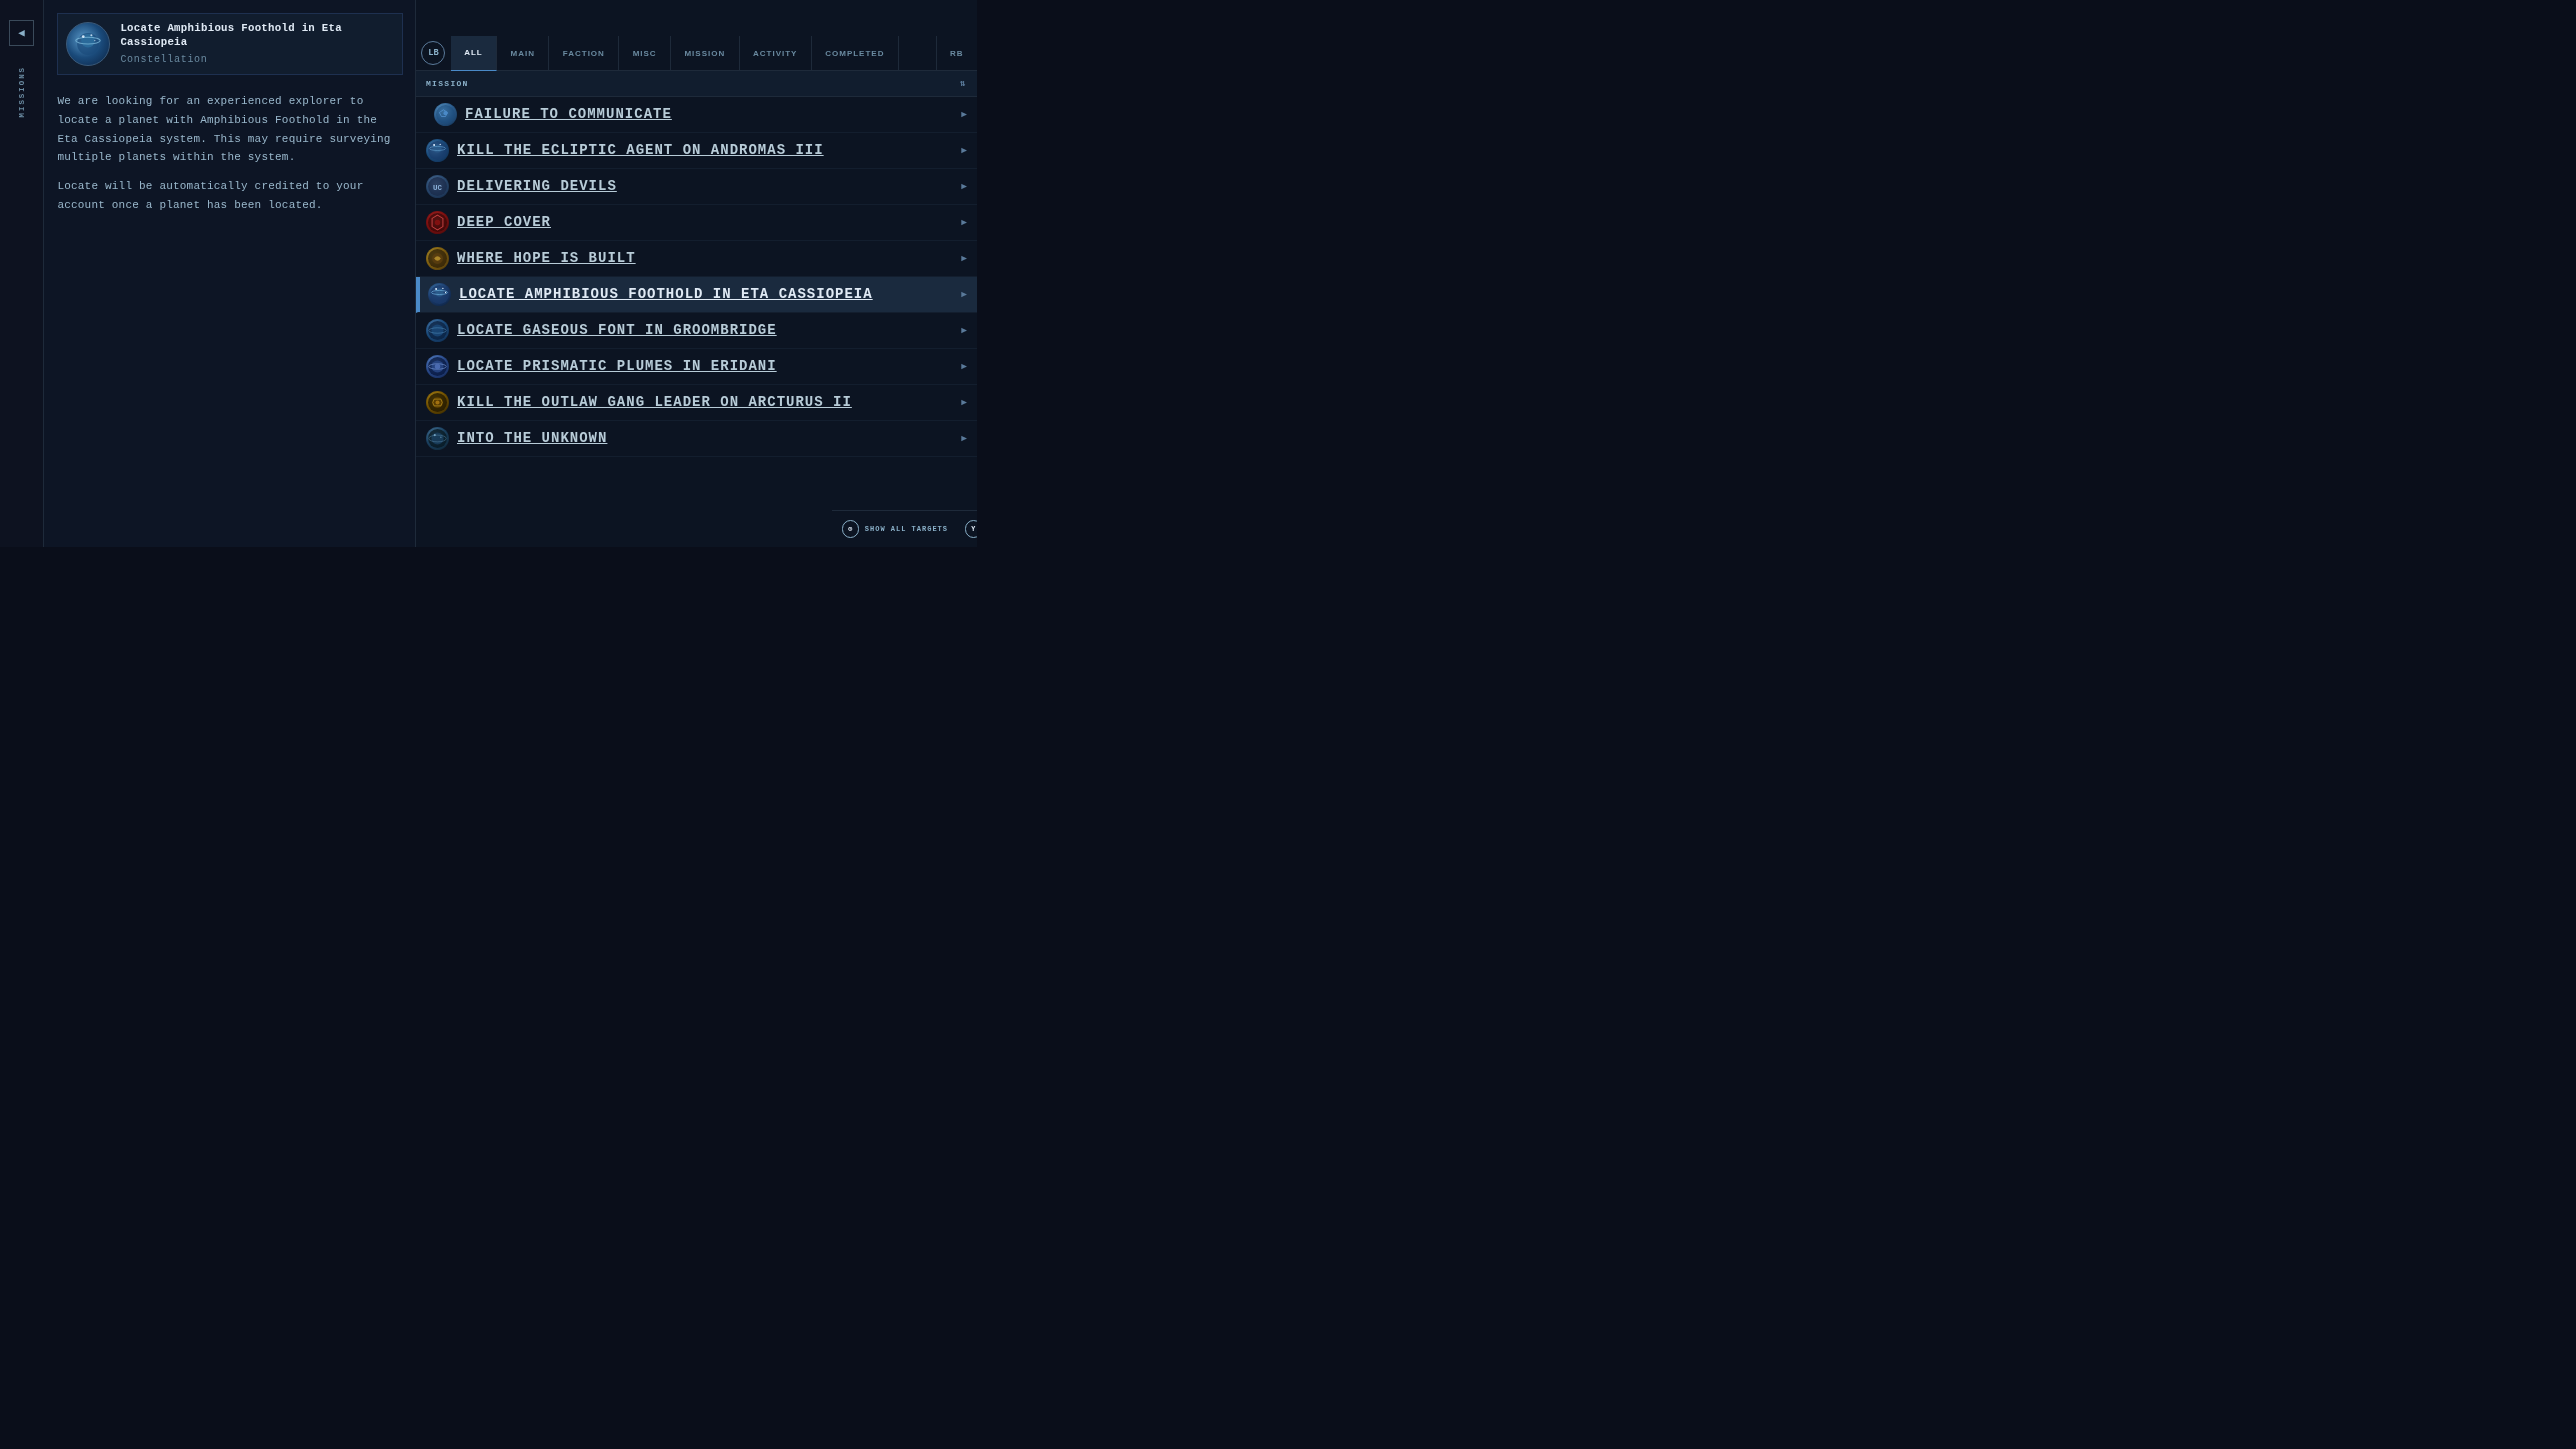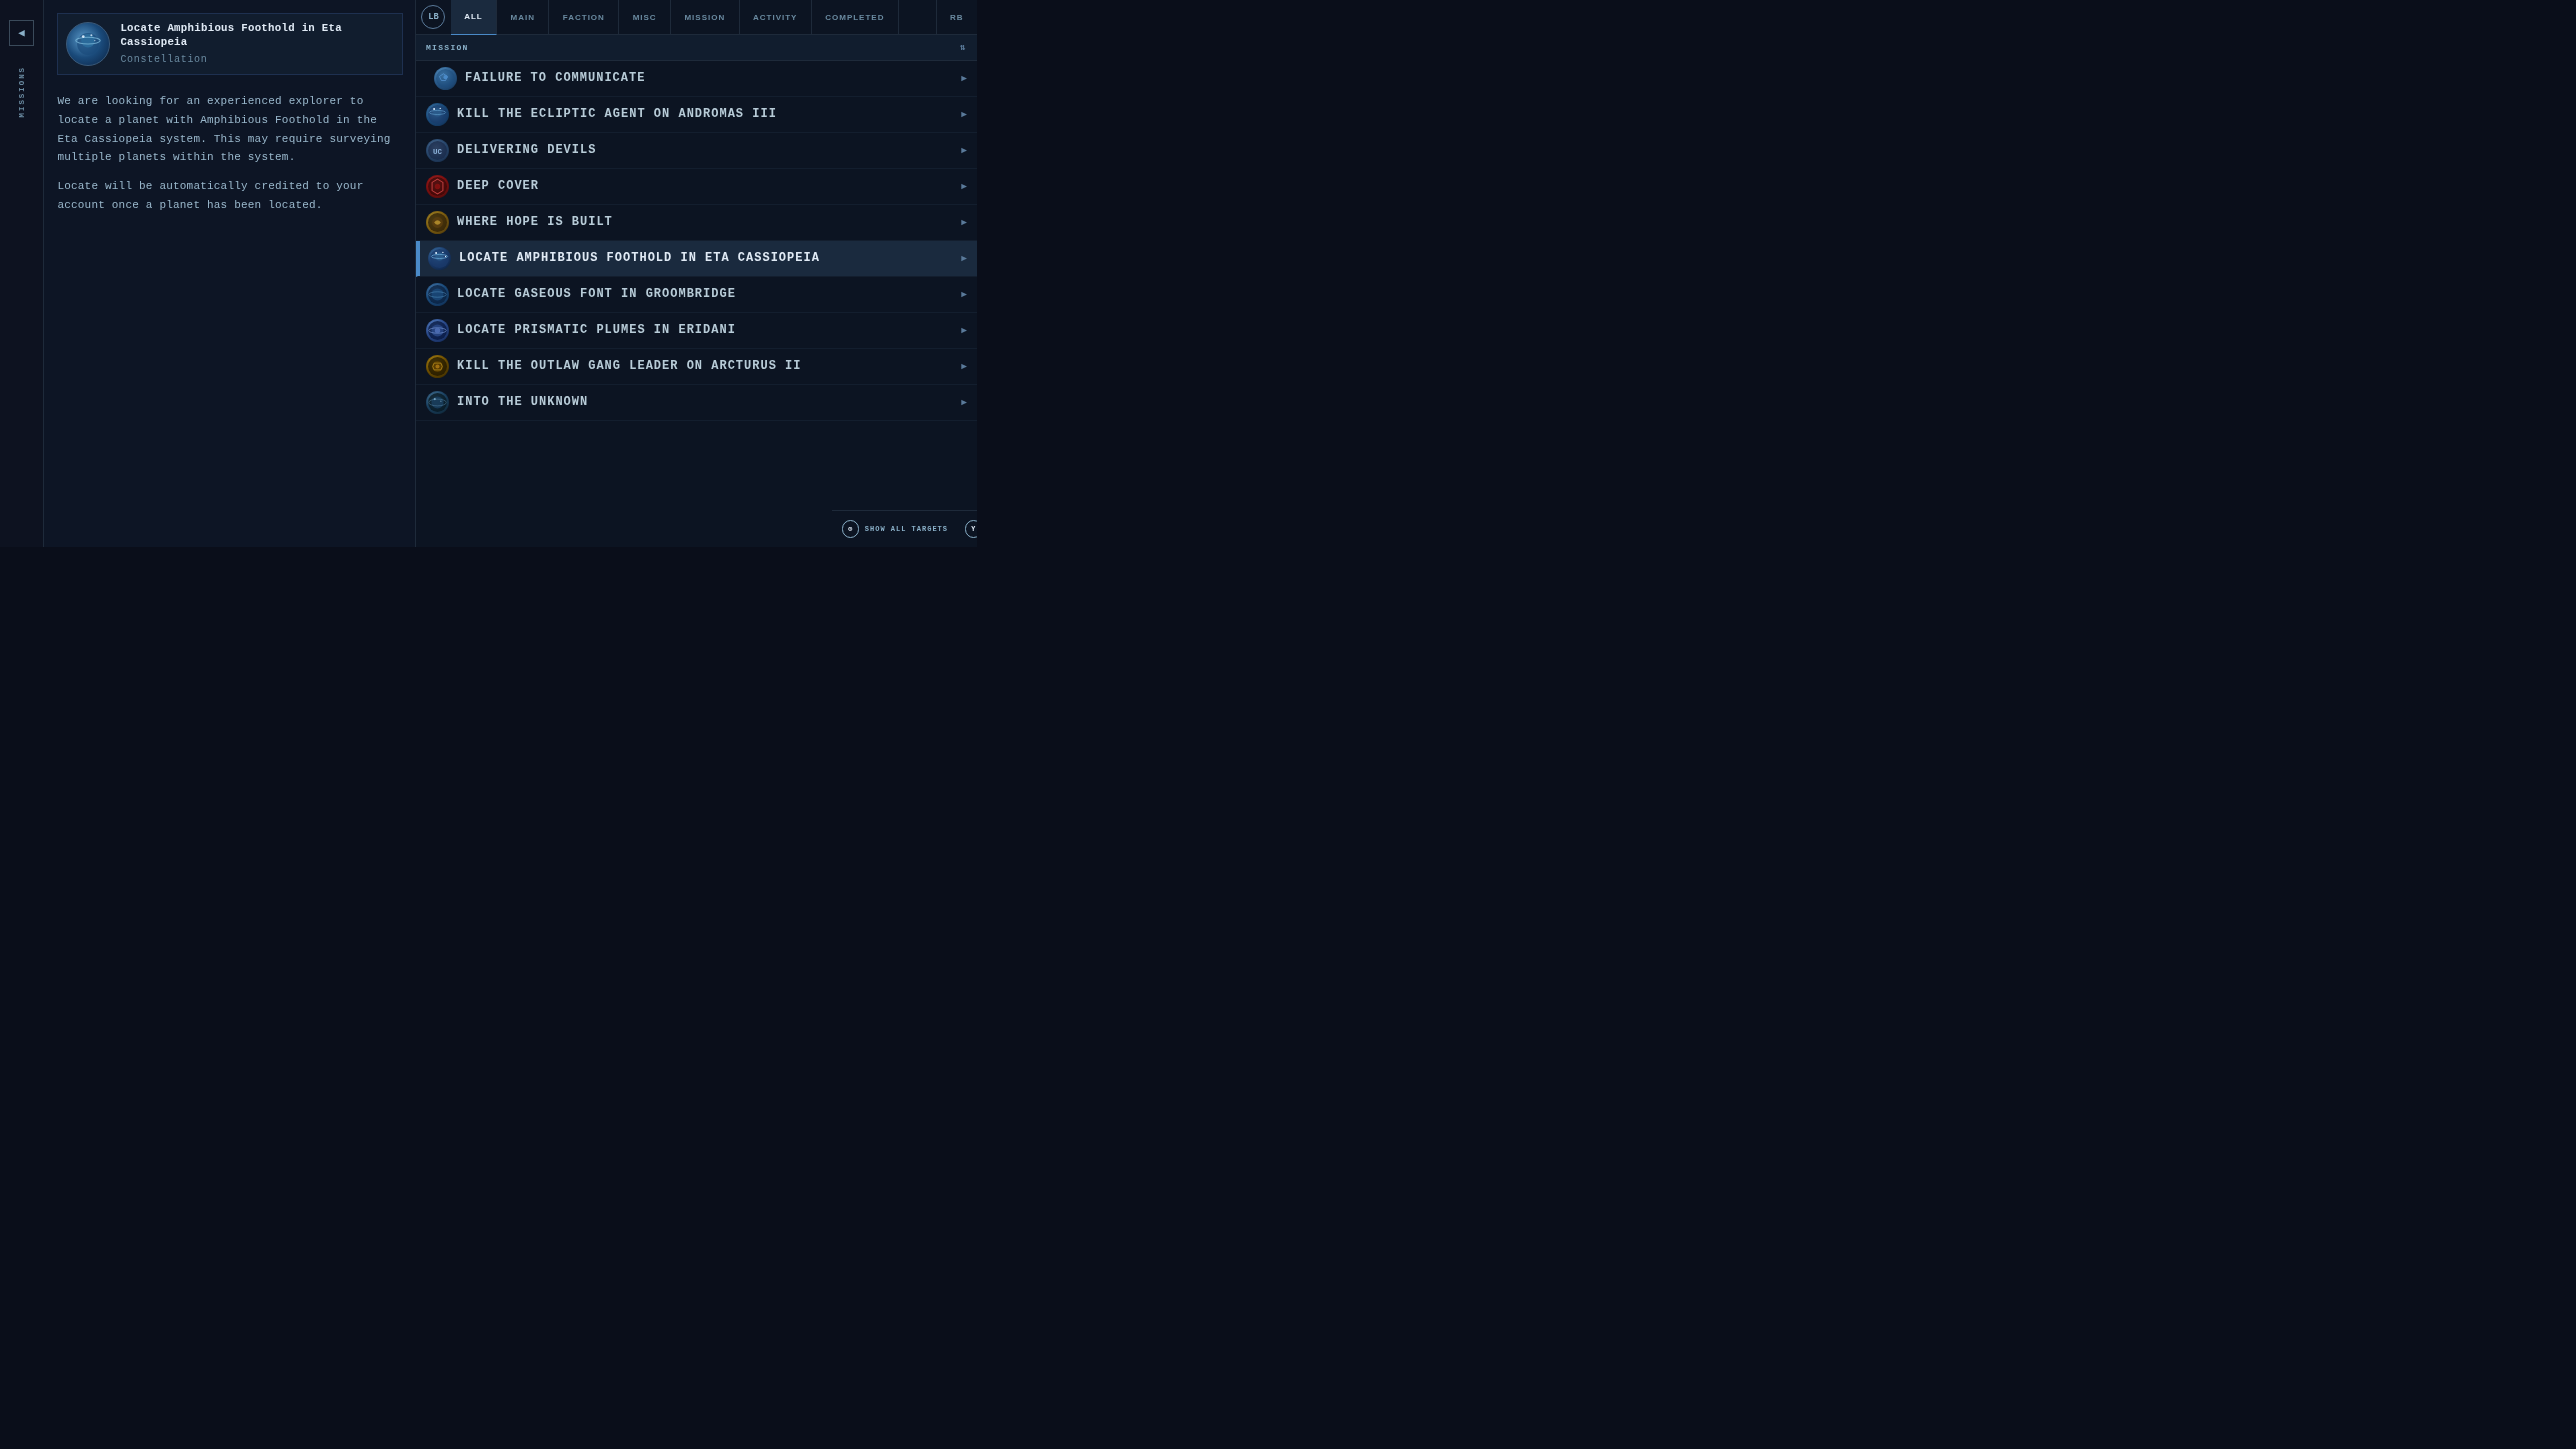--- a/index.html
+++ b/index.html
@@ -131,20 +131,21 @@
       background: #0c1422;
     }
 
     
     .tab-bar {
       display: flex;
       align-items: center;
       height: 35px;
       border-bottom: 0.7px solid #1e2a3a;
       background: #0c1422;
+      margin-top: 36px;
     }
 
     .tab-btn-nav {
       width: 35px;
       height: 35px;
       display: flex;
       align-items: center;
       justify-content: center;
       border-right: 0.7px solid #1e2a3a;
       color: #8ab0c8;
@@ -245,25 +246,26 @@
       border-radius: 50%;
       flex-shrink: 0;
       overflow: hidden;
       display: flex;
       align-items: center;
       justify-content: center;
     }
 
     .mission-row-name {
       flex: 1;
-      font-size: 12px;
+      font-size: 14px;
       letter-spacing: 1px;
       color: #b8ccd8;
       font-weight: bold;
       text-transform: uppercase;
+      text-decoration: underline;
     }
 
     .mission-row.selected .mission-row-name {
       color: #e0eaf5;
     }
 
     .chevron-right {
       color: #5a7a9a;
       font-size: 9.4px;
     }

